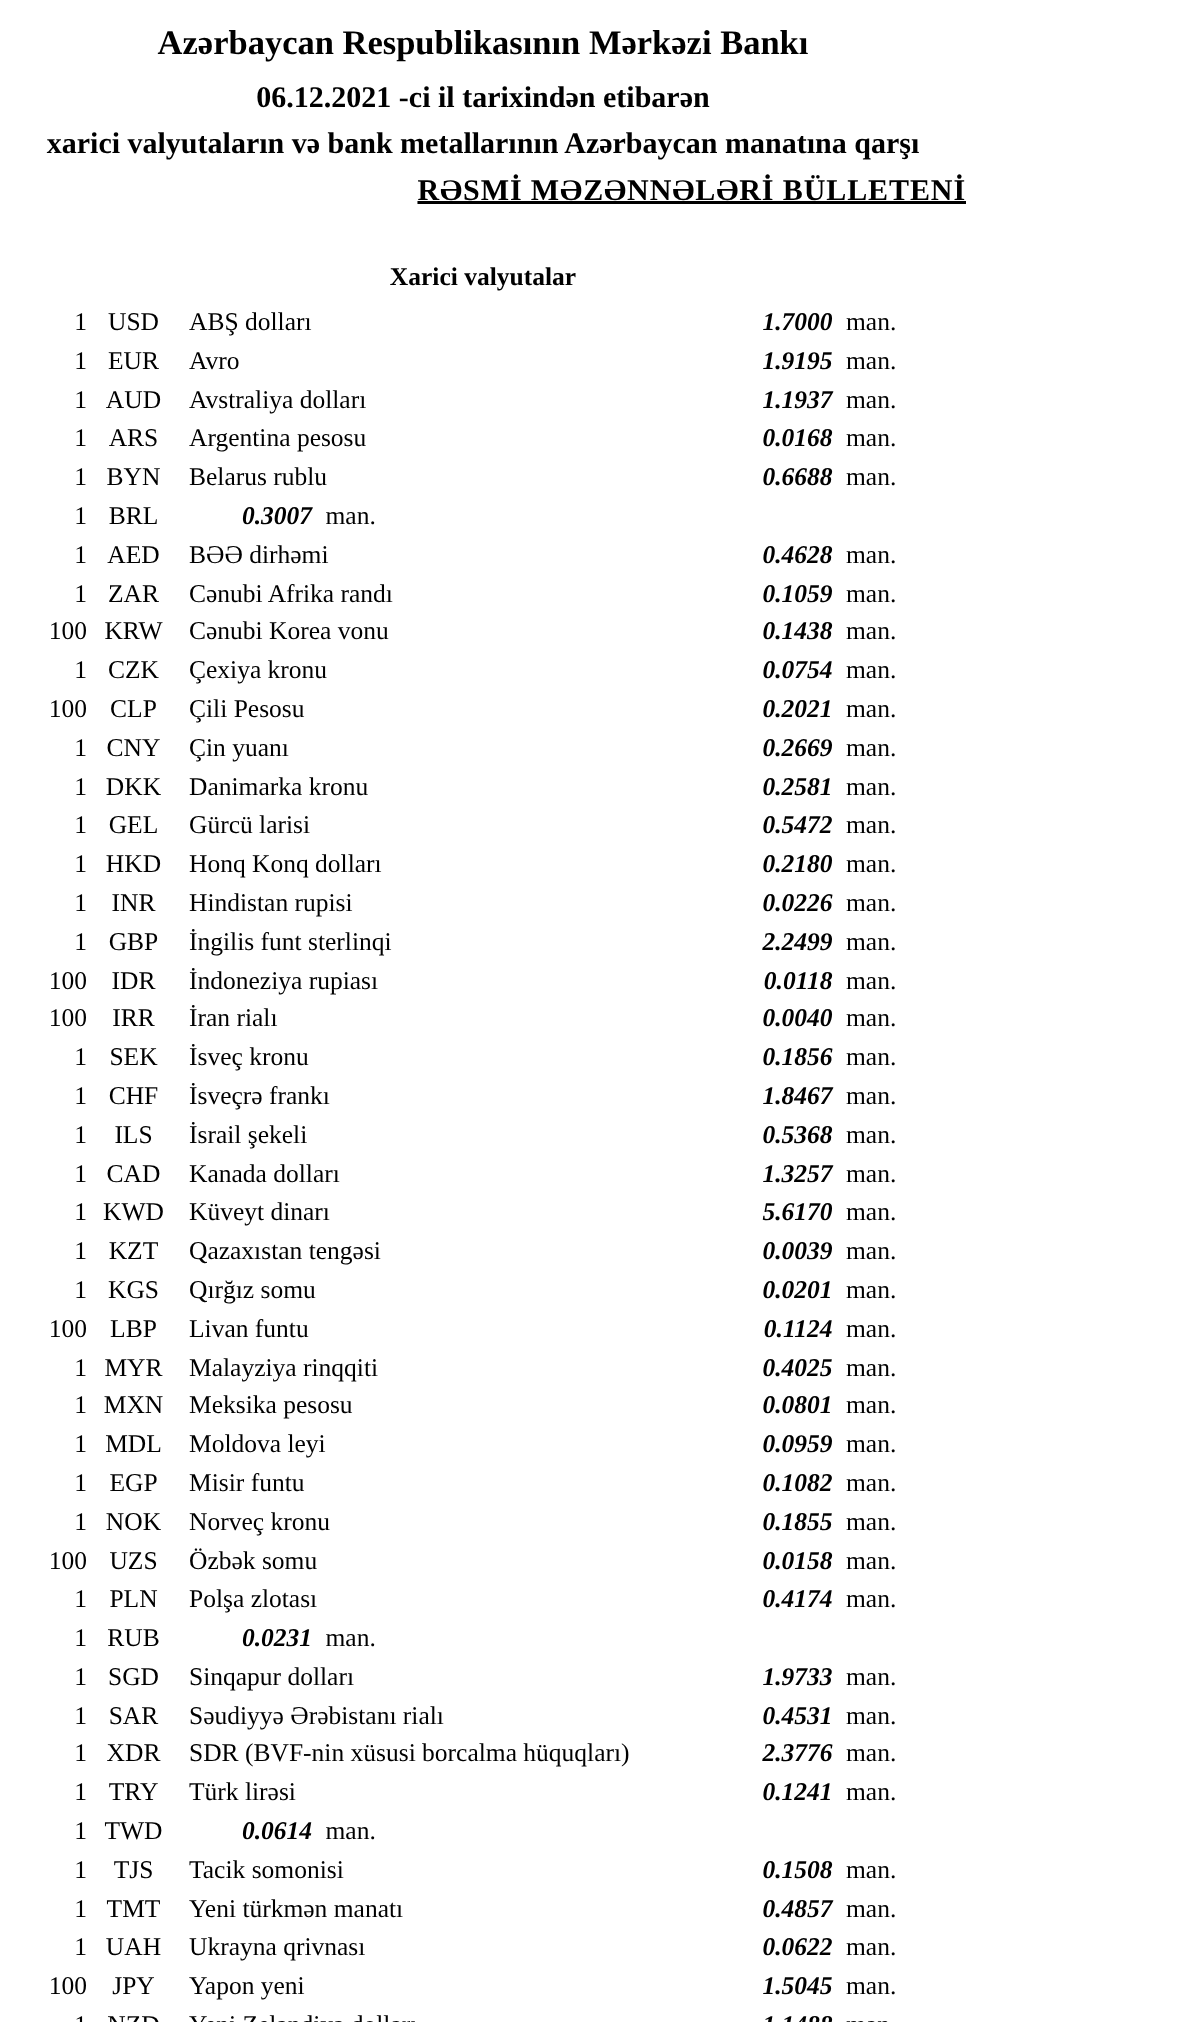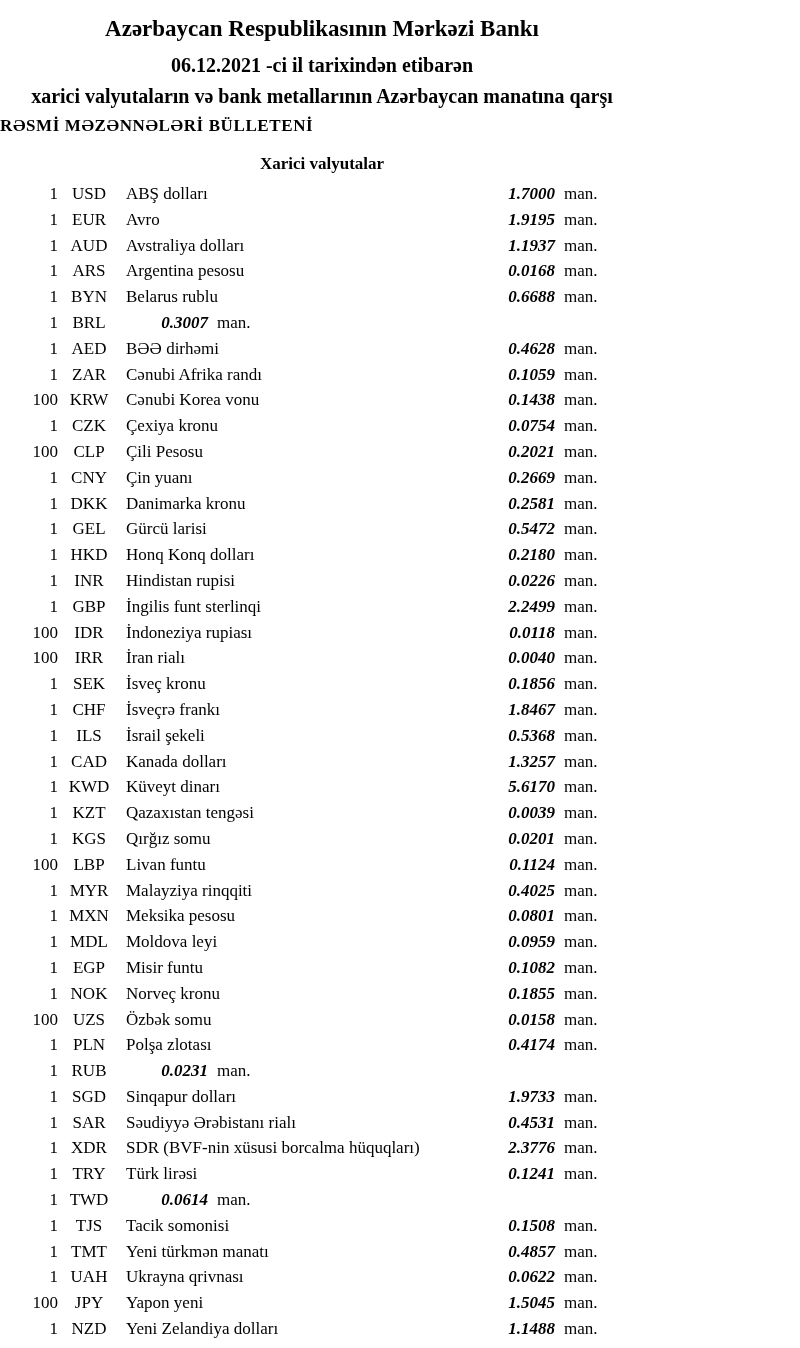--- a/index.html
+++ b/index.html
@@ -28,31 +28,32 @@
     font-size: 20px;
     margin-top: 12px;
   }
   .subtitle {
     text-align: center;
     font-weight: bold;
     font-size: 20px;
     margin-top: 8px;
   }
   .bulletin {
-    text-align: left;
-    font-weight: bold;
-    font-size: 17px;
+    text-align: right;
+    font-weight: bold;
+    font-size: 20px;
     letter-spacing: 0.6px;
     margin-top: 8px;
+    text-decoration: underline;
   }
   .section-title {
     text-align: center;
     font-weight: bold;
     font-size: 17px;
-    margin-top: 18px;
+    margin-top: 36px;
     margin-bottom: 7px;
   }
   .rows {
     padding: 0 28px 0 14px;
   }
   .row {
     display: flex;
     align-items: baseline;
     height: 25.8px;
     font-size: 17px;

